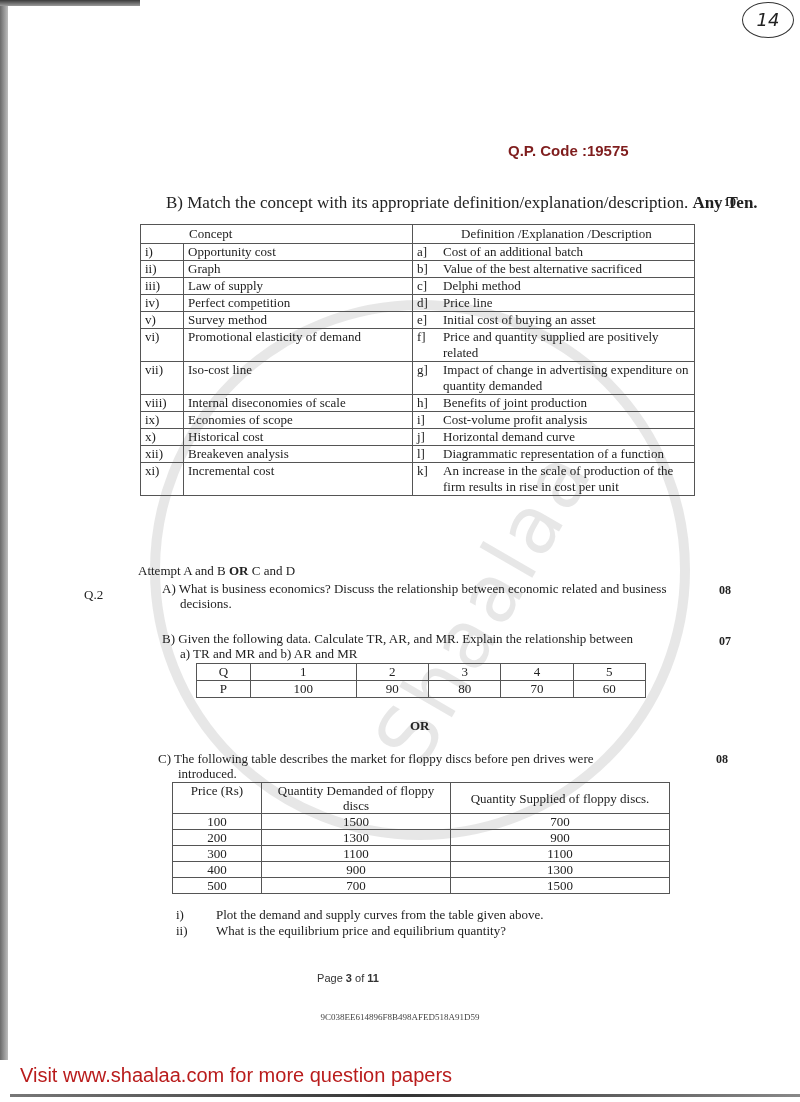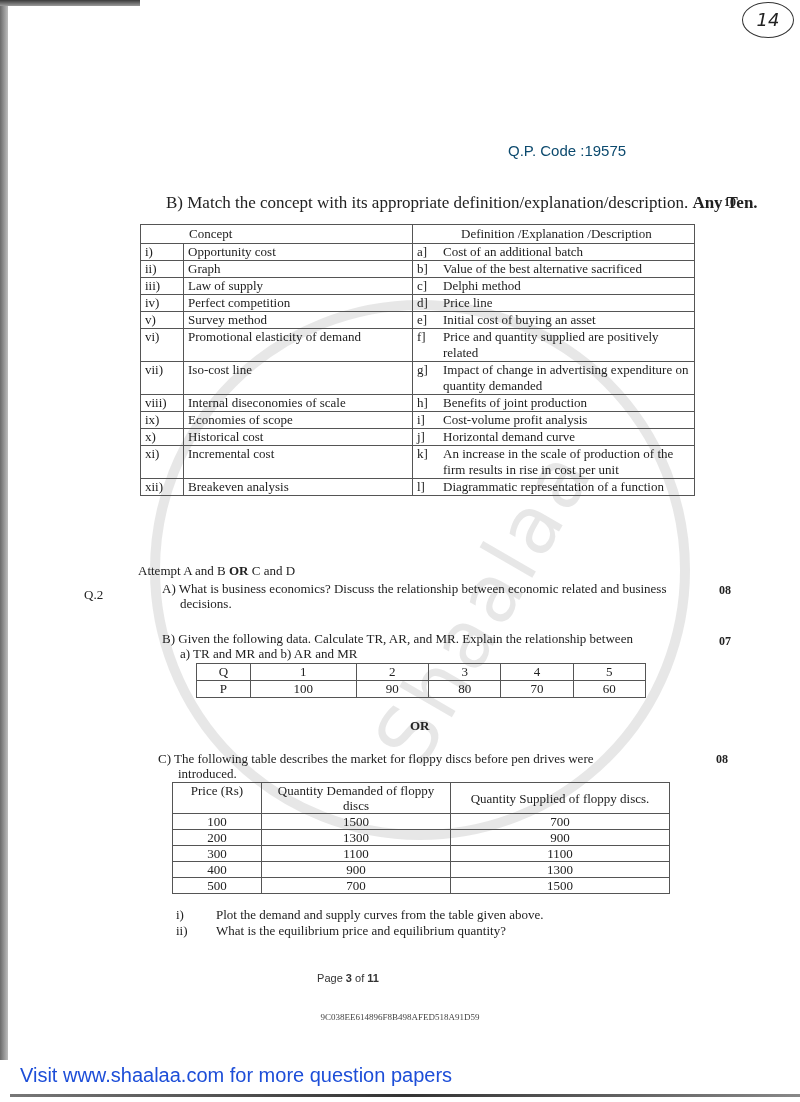--- a/index.html
+++ b/index.html
@@ -29,21 +29,21 @@
     pointer-events:none; letter-spacing:4px;
   }
   .page-no-handwritten {
     position:absolute; left:742px; top:2px; width:50px; height:34px;
     border:1.5px solid #333; border-radius:50%;
     font-family:"DejaVu Sans", sans-serif; font-size:18px; text-align:center;
     line-height:34px; font-style:italic;
   }
   .qp-code {
     position:absolute; left:508px; top:142px;
-    font-family:"Liberation Sans", sans-serif; font-weight:normal; font-size:15px; color:#0c4a6e;
+    font-family:"Liberation Sans", sans-serif; font-weight:bold; font-size:15px; color:#7f1d1d;
   }
   .qb-instr {
     position:absolute; left:166px; top:193px; font-size:17px;
   }
   .qb-instr b { font-weight:bold; }
   .marks { position:absolute; font-size:12px; font-weight:bold; }
   table { border-collapse:collapse; font-size:13px; }
   td, th { border:1px solid #555; font-weight:normal; }
   .match-table { position:absolute; left:140px; top:224px; width:555px; }
   .match-table td { padding:0 4px; vertical-align:top; line-height:16px; }
@@ -62,21 +62,21 @@
   .footer-page {
     position:absolute; left:0; width:696px; top:972px; text-align:center;
     font-family:"Liberation Sans", sans-serif; font-size:11px; color:#333;
   }
   .footer-hash {
     position:absolute; left:0; width:800px; top:1012px; text-align:center;
     font-size:9px; color:#444;
   }
   .visit-banner {
     position:absolute; left:20px; top:1064px;
-    font-family:"Liberation Sans", sans-serif; font-size:20px; color:#1d4ed8;
+    font-family:"Liberation Sans", sans-serif; font-size:20px; color:#b91c1c;
   }
   .bottom-rule {
     position:absolute; left:10px; top:1094px; width:790px; height:3px;
     background:linear-gradient(to right,#777,#333,#888);
   }
 </style>
 </head>
 <body>
 
 <div class="scan-edge-left"></div>
@@ -154,30 +154,30 @@
         <td class="letter">i]</td>
         <td class="def">Cost-volume profit analysis</td>
       </tr>
       <tr>
         <td class="num">x)</td>
         <td class="concept">Historical cost</td>
         <td class="letter">j]</td>
         <td class="def">Horizontal demand curve</td>
       </tr>
       <tr>
+        <td class="num">xii)</td>
+        <td class="concept">Breakeven analysis</td>
+        <td class="letter">l]</td>
+        <td class="def">Diagrammatic representation of a function</td>
+      </tr>
+      <tr>
         <td class="num">xi)</td>
         <td class="concept">Incremental cost</td>
         <td class="letter">k]</td>
         <td class="def">An increase in the scale of production of the firm results in rise in cost per unit</td>
-      </tr>
-      <tr>
-        <td class="num">xii)</td>
-        <td class="concept">Breakeven analysis</td>
-        <td class="letter">l]</td>
-        <td class="def">Diagrammatic representation of a function</td>
       </tr>
     </tbody>
 </table>
 
 <div class="q-label" style="left:84px; top:587px;">Q.2</div>
 <div class="para" style="left:138px; top:563px;">
   <span>Attempt A and B </span><b>OR</b><span> C and D</span>
 </div>
 
 <div class="para" style="left:162px; top:581px; width:535px; padding-left:18px; text-indent:-18px;">A)  What is business economics? Discuss the relationship between economic related and business decisions.</div>

